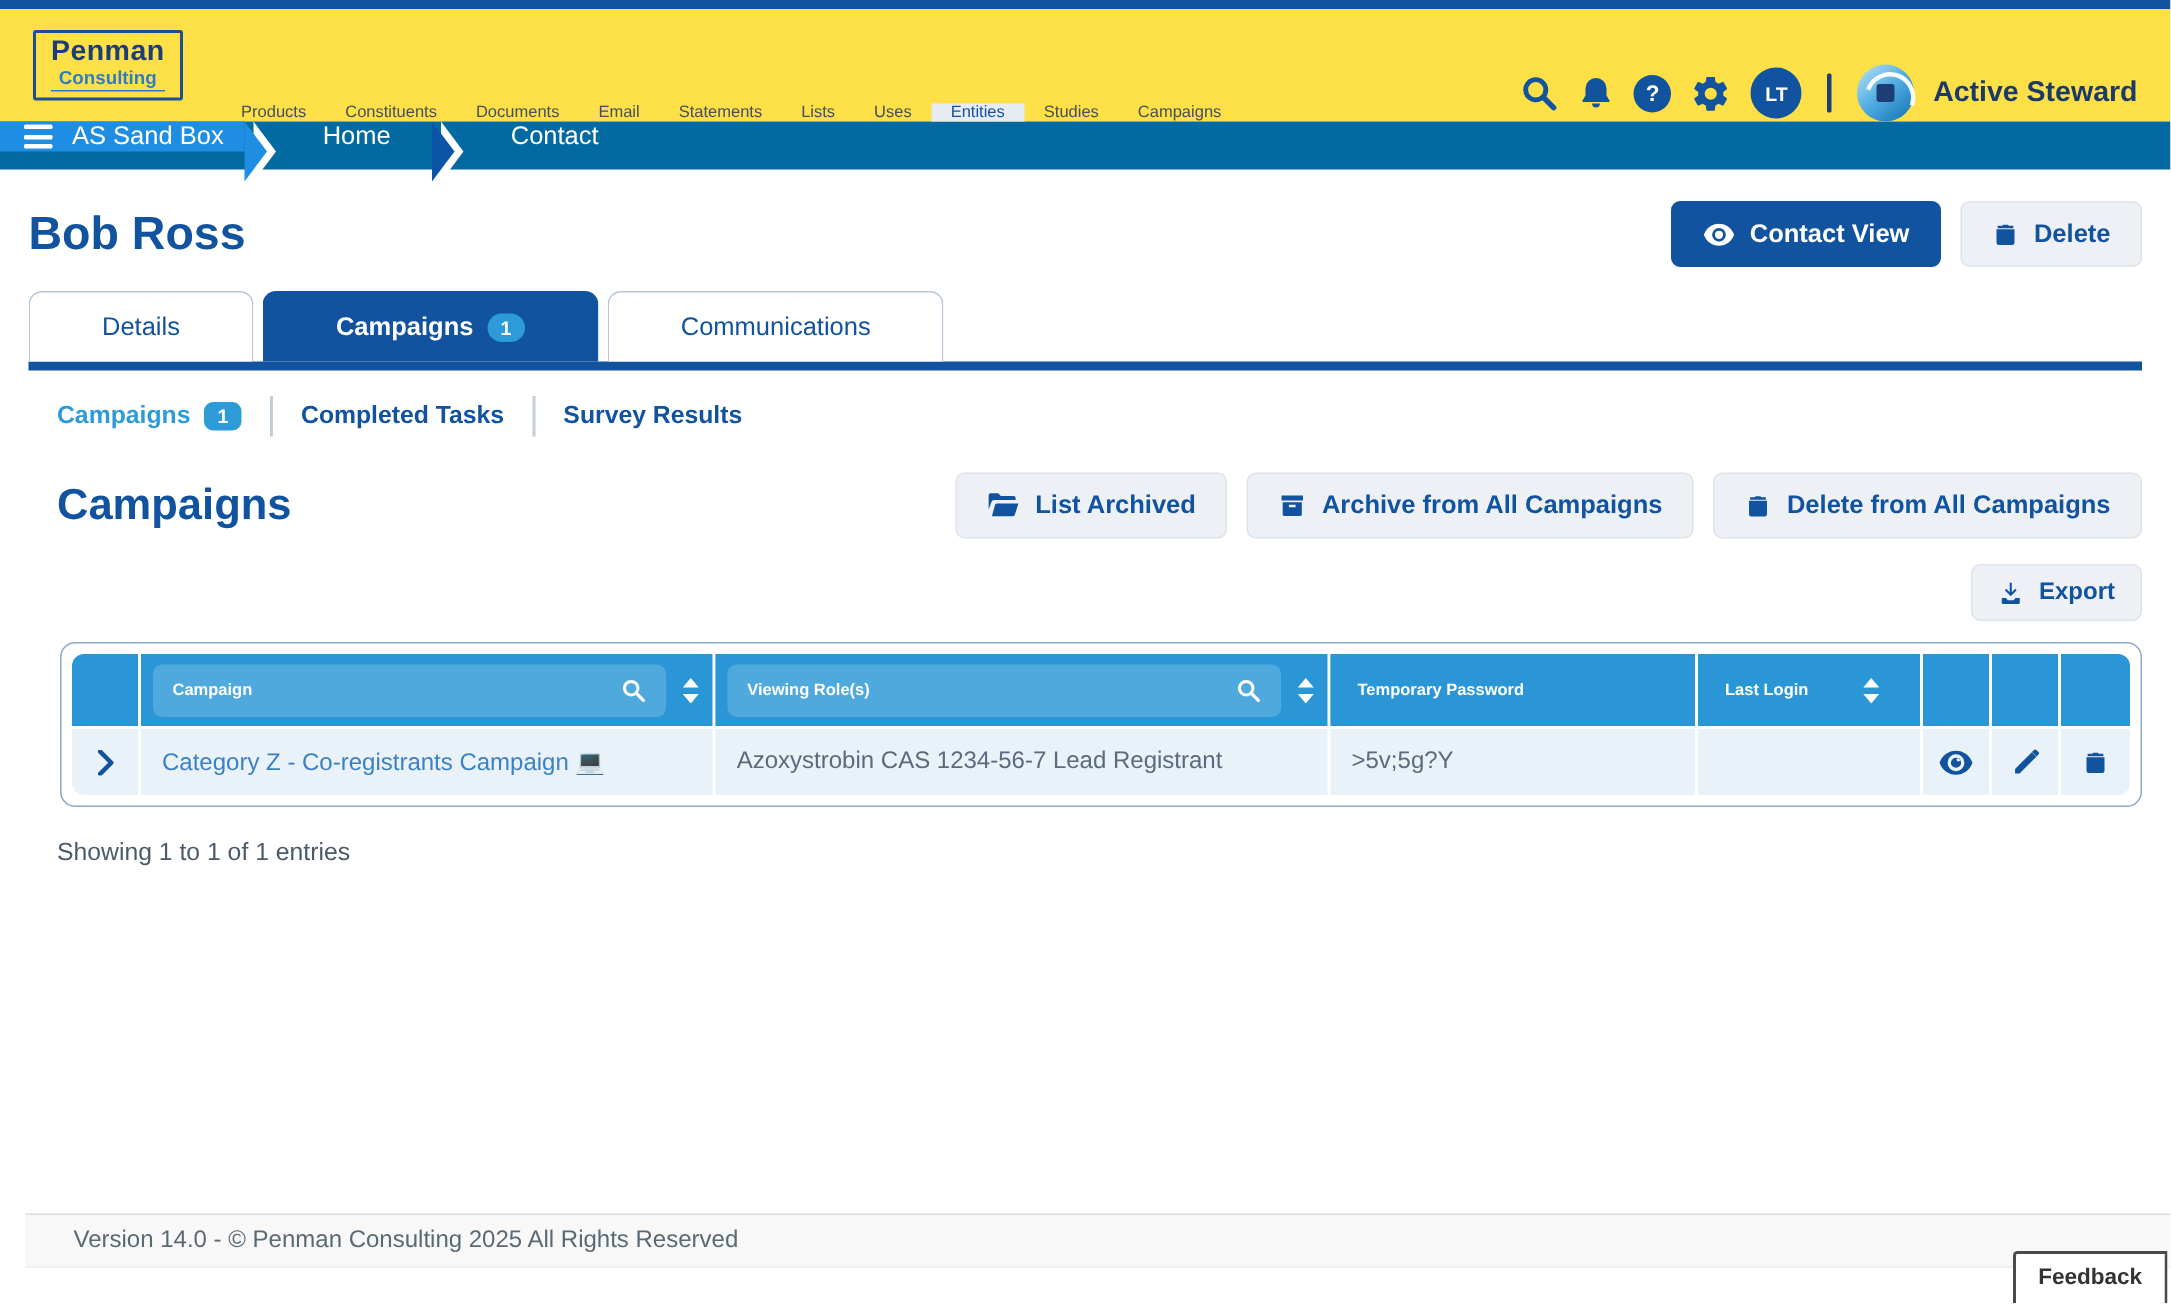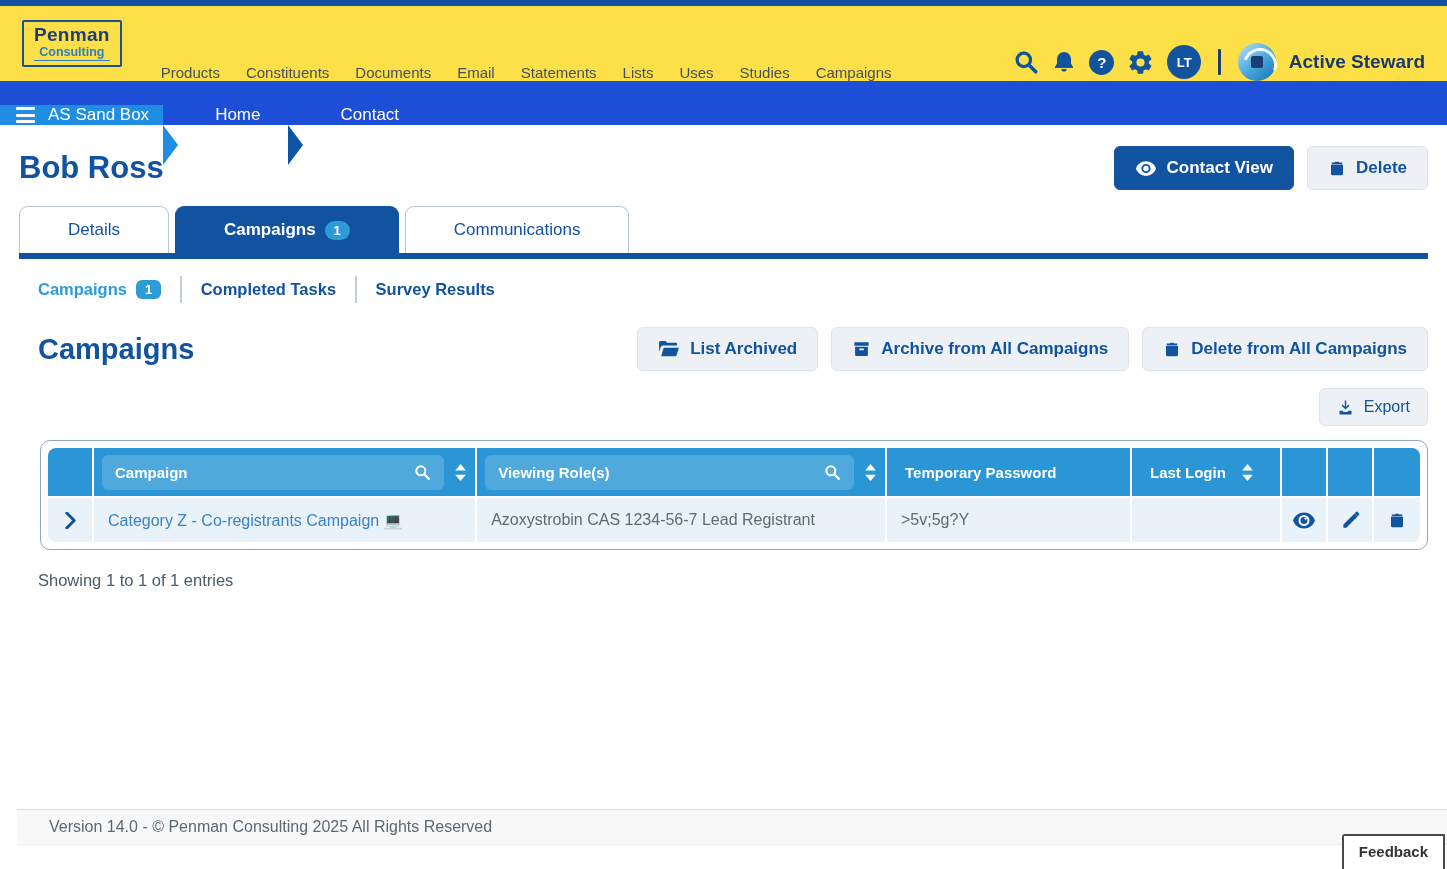--- a/index.html
+++ b/index.html
@@ -11,34 +11,34 @@
   }
   
   .topstrip { height:6px; background:#1253a0; }
 
   
   .header { height:75px; background:#fde047; display:flex; align-items:flex-end; padding:0 22px; }
   .logo { align-self:center; border:2px solid #1c4f94; border-radius:2px; padding:3px 10px 4px; text-align:center; margin-right:26px; }
   .logo .l1 { font-size:19px; font-weight:bold; color:#1c3e75; letter-spacing:.3px; line-height:1.05; }
   .logo .l2 { font-size:12.5px; font-weight:bold; color:#2e7fc2; border-bottom:1.5px solid #2e7fc2; line-height:1.2; }
   .nav { display:flex; align-items:stretch; }
-  .nav-item { display:flex; align-items:center; padding:0 13px; font-size:15px; color:#44505c; cursor:pointer; white-space:nowrap;margin-top:12px; }
+  .nav-item { display:flex; align-items:center; padding:0 13px; font-size:11px; color:#44505c; cursor:pointer; white-space:nowrap;margin-top:12px; }
   .nav-item.active { background:#e7ebf2; color:#12539e; }
   .hdr-right { margin-left:auto; display:flex; align-items:center; gap:13px; }
   .hicon { display:flex; align-items:center; justify-content:center; cursor:pointer; }
   .help-circle { width:25px; height:25px; border-radius:50%; background:#12539e; color:#fff; font-weight:bold; font-size:15px; display:flex; align-items:center; justify-content:center; }
   .avatar { width:34px; height:34px; border-radius:50%; background:#1253a0; color:#fff; font-size:13px; font-weight:bold; display:flex; align-items:center; justify-content:center; }
   .vdiv { width:2.5px; height:26px; background:#1c3e75; border-radius:1px; margin:0 4px; }
   .aslogo { width:38px; height:38px; border-radius:50%; background:linear-gradient(140deg,#bfe3f5 0%,#57b1e3 45%,#0f6fb4 100%); position:relative; }
   .aslogo::before { content:""; position:absolute; left:5px; top:5px; width:28px; height:28px; border-radius:50%; border:3px solid rgba(255,255,255,.95); border-left-color:transparent; border-bottom-color:transparent; transform:rotate(-25deg); }
   .aslogo::after { content:""; position:absolute; left:13px; top:13px; width:12px; height:12px; background:#1c3e75; border-radius:2px; }
   .brand { font-size:19px; font-weight:bold; color:#1b3a6b; white-space:nowrap; }
 
   
-  .crumbbar { height:44px; background:#1d4ed8; display:flex; align-items:flex-end; color:#fff; font-size:17px; }
+  .crumbbar { height:32px; background:#0369a1; display:flex; align-items:flex-start; color:#fff; font-size:17px; }
   .crumb-first { background:#1f8ee2; display:flex; align-items:center; gap:13px; padding:0 14px 0 16px; cursor:pointer; }
   .burger { display:flex; flex-direction:column; gap:3.5px; }
   .burger span { width:19px; height:3px; background:#fff; border-radius:1px; }
   .crumb { display:flex; align-items:center; padding:0 28px; cursor:pointer; }
   .crumb-sep { position:relative; width:24px; flex:0 0 24px; }
   .crumb-sep i { position:absolute; top:0; width:0; height:0; border-top:20px solid transparent; border-bottom:20px solid transparent; }
   .crumb-sep .w { left:6px; border-left:15px solid #fff; }
   .crumb-sep .c1 { left:0; border-left:15px solid #1f8ee2; }
   .crumb-sep .c2 { left:0; border-left:15px solid #0a55a6; }
 
@@ -64,41 +64,41 @@
   .subtabs { display:flex; align-items:center; gap:19px; padding:17px 0 8px 38px; font-size:16.5px; font-weight:bold; }
   .subtab { display:flex; align-items:center; gap:9px; cursor:pointer; color:#1253a0; }
   .subtab.active { color:#2d9bd8; }
   .subdiv { width:1.5px; height:27px; background:#c3cdd8; }
 
   
   .section-head { display:flex; justify-content:space-between; align-items:center; padding:16px 19px 0 38px; }
   h2.section-title { font-size:29px; font-weight:bold; color:#1253a0; }
   .toolbar { display:flex; gap:13px;border-radius:21px; }
   .export-row { display:flex; justify-content:flex-end; padding:17px 19px 12px; }
-  .btn-export { font-weight:normal; font-size:16px; padding:9px 17px; }
+  .btn-export { font-weight:bold; font-size:16px; padding:9px 17px; }
 
   
   .table-wrap { margin:2px 19px 0 40px; border:1px solid #8aa9c8; border-radius:10px; padding:7px; background:#fff; }
   .trow { display:flex; align-items:stretch; }
   .thead .cell { background:#2b96d6; border-right:2px solid #fff; display:flex; align-items:center; height:48px; }
   .thead .cell:last-child { border-right:none; }
   .thead .cell:first-child { border-radius:8px 0 0 0; }
   .thead .cell.last { border-radius:0 8px 0 0; }
   .tbody .cell { background:#e9f1f9; border-right:2px solid #fff; border-top:2px solid #fff; display:flex; align-items:center; min-height:46px; font-size:16px; }
   .tbody .cell:last-child { border-right:none; }
   .tbody .cell:first-child { border-radius:0 0 0 8px; }
   .tbody .cell.last { border-radius:0 0 8px 0; }
   .col-expand { flex:0 0 46px; justify-content:center; }
   .col-campaign { flex:1 1 0; }
   .col-roles { flex:1.07 1 0; }
   .col-pass { flex:0 0 245px; }
   .col-login { flex:0 0 150px; }
   .col-act { flex:0 0 46px; justify-content:center; }
   .hsearch { flex:1; display:flex; align-items:center; justify-content:space-between; background:#4fa9dd; border-radius:6px; margin:0 8px; padding:9px 13px; cursor:text; }
-  .hlabel { color:#fff; font-weight:bold; font-size:15px; white-space:nowrap; }
+  .hlabel { color:#fff; font-weight:bold; font-size:11px; white-space:nowrap; }
   .hplain { padding:0 18px; }
   .sortbtn { margin:0 8px 0 2px; cursor:pointer; display:flex; }
   .cell-link { color:#3b82c4; padding:0 14px; cursor:pointer; }
   .cell-text { color:#5b6b7b; padding:0 14px; }
   .rowicon { cursor:pointer; display:flex; }
 
   .summary { padding:21px 19px 0 38px; font-size:16.5px; color:#4a5a68; }
 
   
   .footer { position:absolute; left:17px; right:0; bottom:24px; height:36px; background:#f8f8f8; border-top:1px solid #dcdcdc; border-bottom:1px solid #ececec; display:flex; align-items:center; padding-left:32px; font-size:16px; color:#5a6a74; }
@@ -115,20 +115,21 @@
     <div class="l2">Consulting</div>
   </div>
   <div class="nav">
     <div class="nav-item">Products</div>
     <div class="nav-item">Constituents</div>
     <div class="nav-item">Documents</div>
     <div class="nav-item">Email</div>
     <div class="nav-item">Statements</div>
     <div class="nav-item">Lists</div>
     <div class="nav-item">Uses</div>
+    <div class="nav-item active">Entities</div>
     <div class="nav-item">Studies</div>
     <div class="nav-item">Campaigns</div>
   </div>
   <div class="hdr-right">
     <span class="hicon">
       <svg width="26" height="26" viewBox="0 0 24 24">
           <circle cx="10" cy="10" r="6.2" fill="none" stroke="#12539e" stroke-width="3"></circle>
           <line x1="15" y1="15" x2="21" y2="21" stroke="#12539e" stroke-width="3.4" stroke-linecap="round"></line>
         </svg>
     </span>

